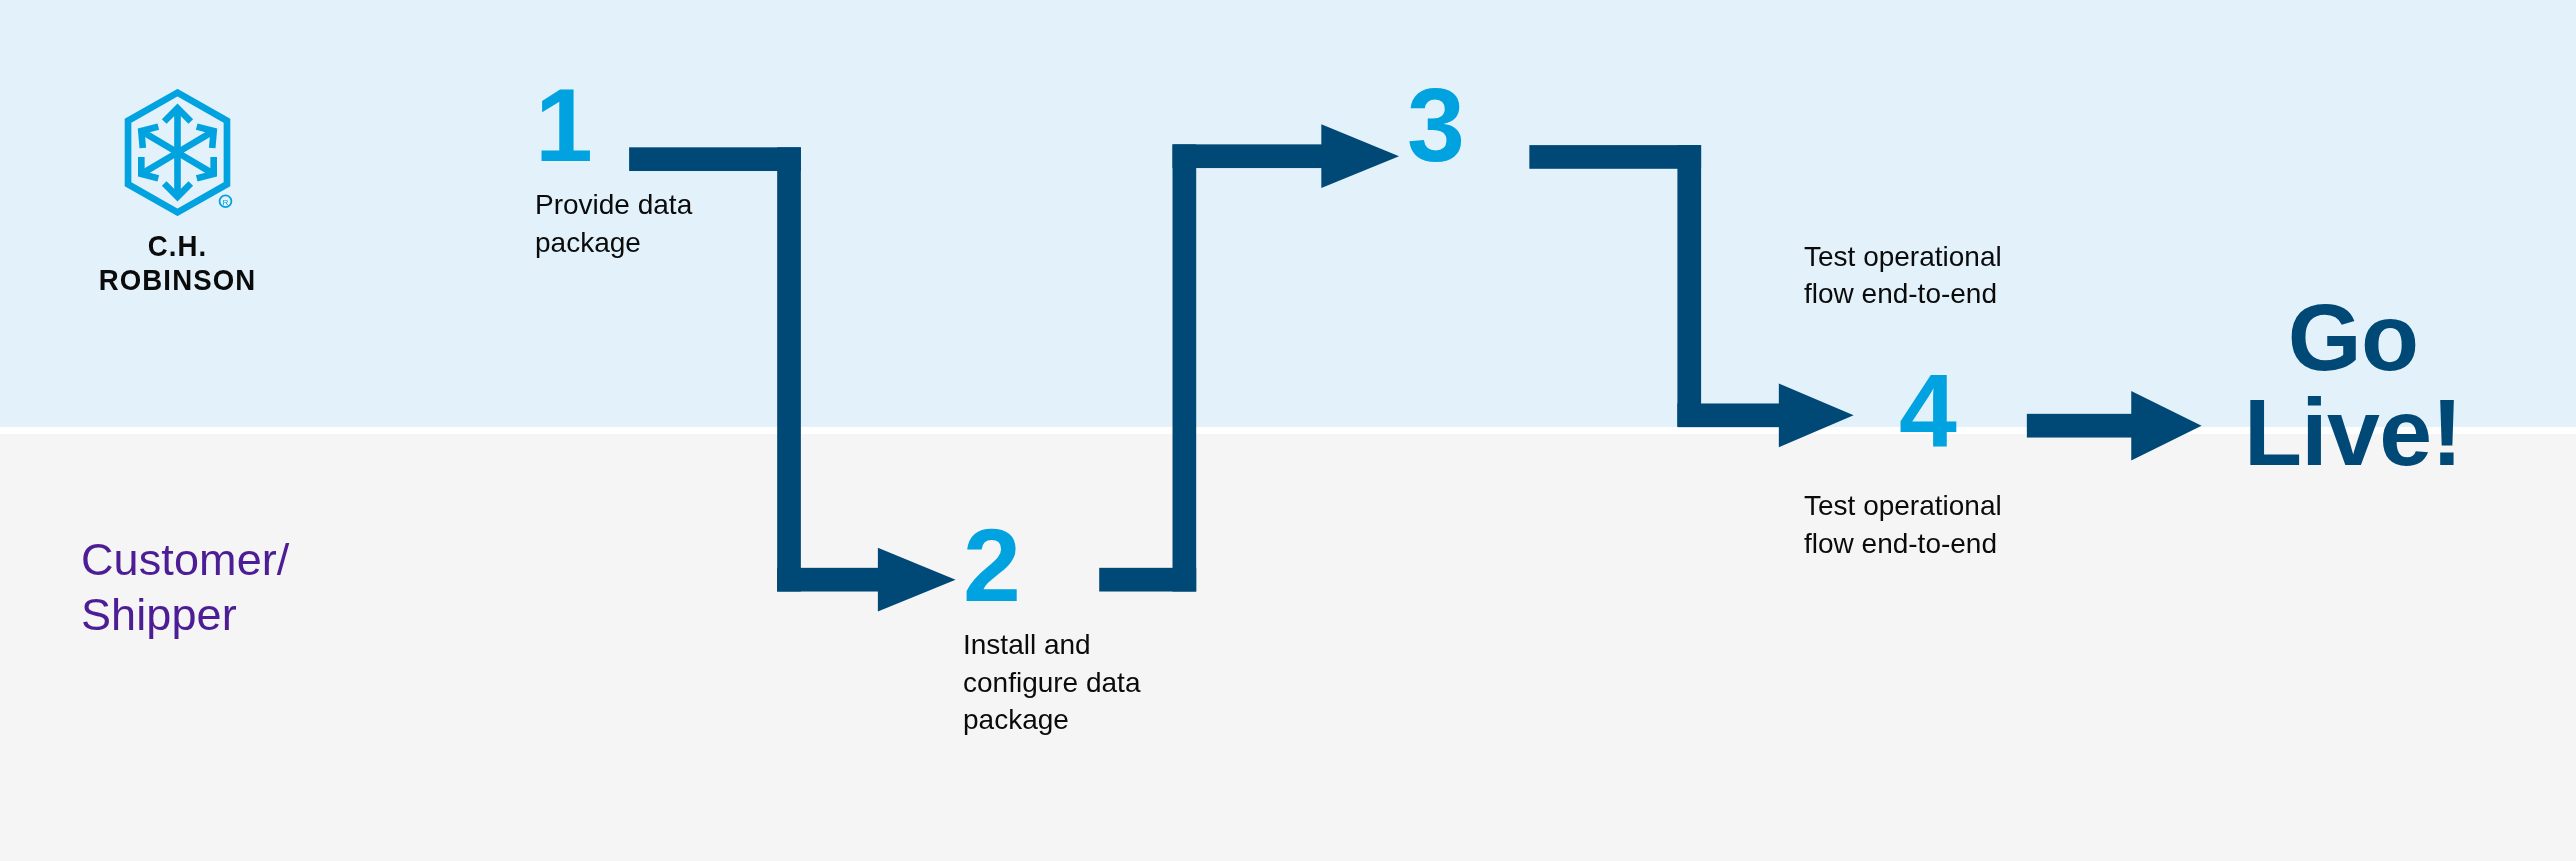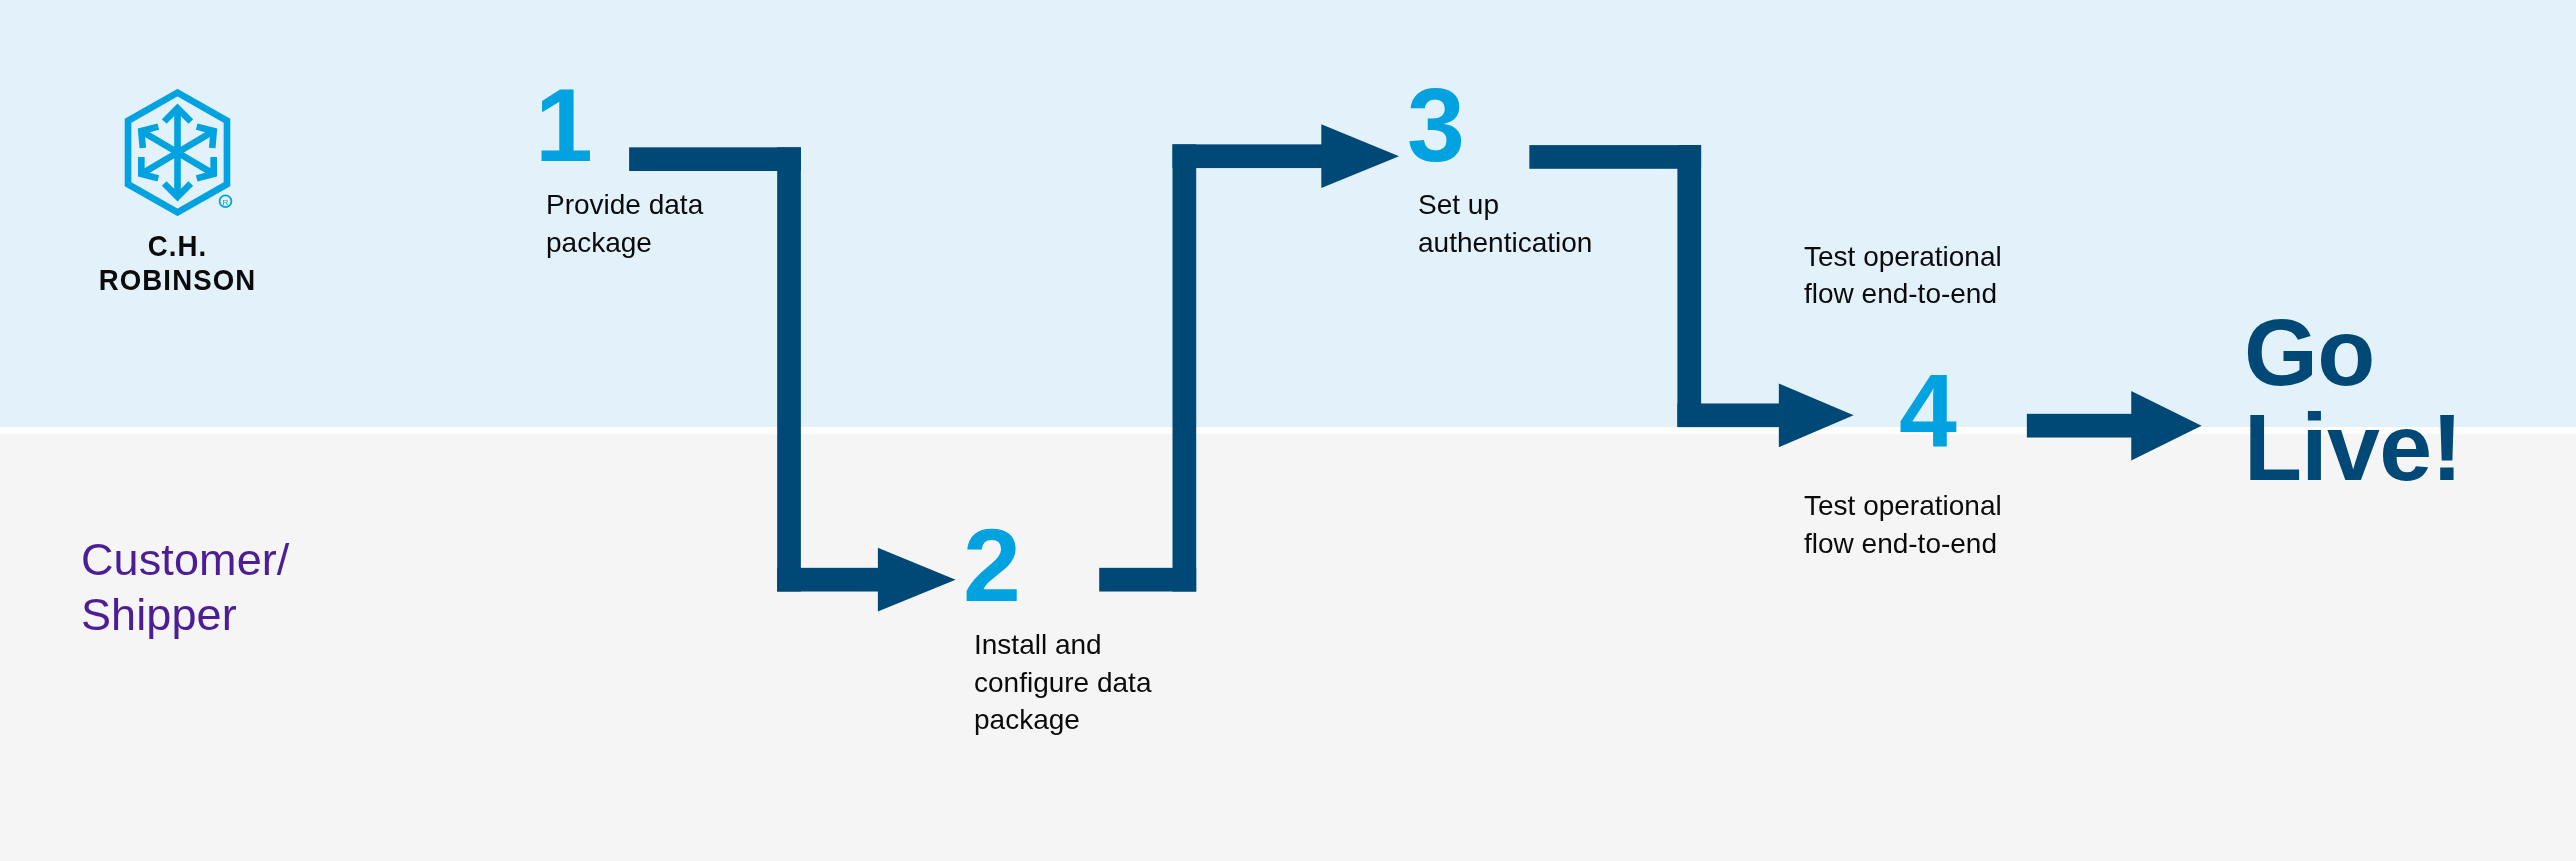--- a/index.html
+++ b/index.html
@@ -86,44 +86,44 @@
     color: #00a3e0;
     line-height: 0.82;
     letter-spacing: -1.5px;
   }
   .step-label {
     font-size: 28px;
     line-height: 1.33;
     color: #0b0b0b;
     font-weight: 400;
     white-space: pre-line;
-    margin-left: 11px;
   }
 
   
   .caption {
     position: absolute;
     font-size: 28px;
     line-height: 1.33;
     color: #0b0b0b;
     font-weight: 400;
     white-space: pre-line;
   }
 
   
   .golive {
     position: absolute;
     left: 2244px;
-    top: 305px;
+    top: 290px;
     font-size: 95px;
     line-height: 1.0;
     font-weight: 700;
     color: #004876;
     letter-spacing: -0.7px;
     white-space: pre-line;
+    text-align: center;
   }
 
   
   .connectors {
     position: absolute;
     left: 0;
     top: 0;
     width: 2576px;
     height: 861px;
     pointer-events: none;
@@ -213,22 +213,20 @@
 
   <div class="step" style="left:963px; top:523px;">
     <div class="step-num">2</div>
     <div class="step-label" style="margin-top:18px;">Install and
 configure data
 package</div>
   </div>
 
   <div class="step" style="left:1407px; top:83px;">
     <div class="step-num">3</div>
-    <div class="step-label" style="margin-top:18px;">Set up
-authentication</div>
   </div>
 
   <div class="caption" style="left:1804px; top:238px;">Test operational
 flow end-to-end</div>
 
   <div class="step" style="left:1899px; top:369px;">
     <div class="step-num">4</div>
     <div class="step-label" style="margin-top:33px; margin-left:-95px;">Test operational
 flow end-to-end</div>
   </div>

